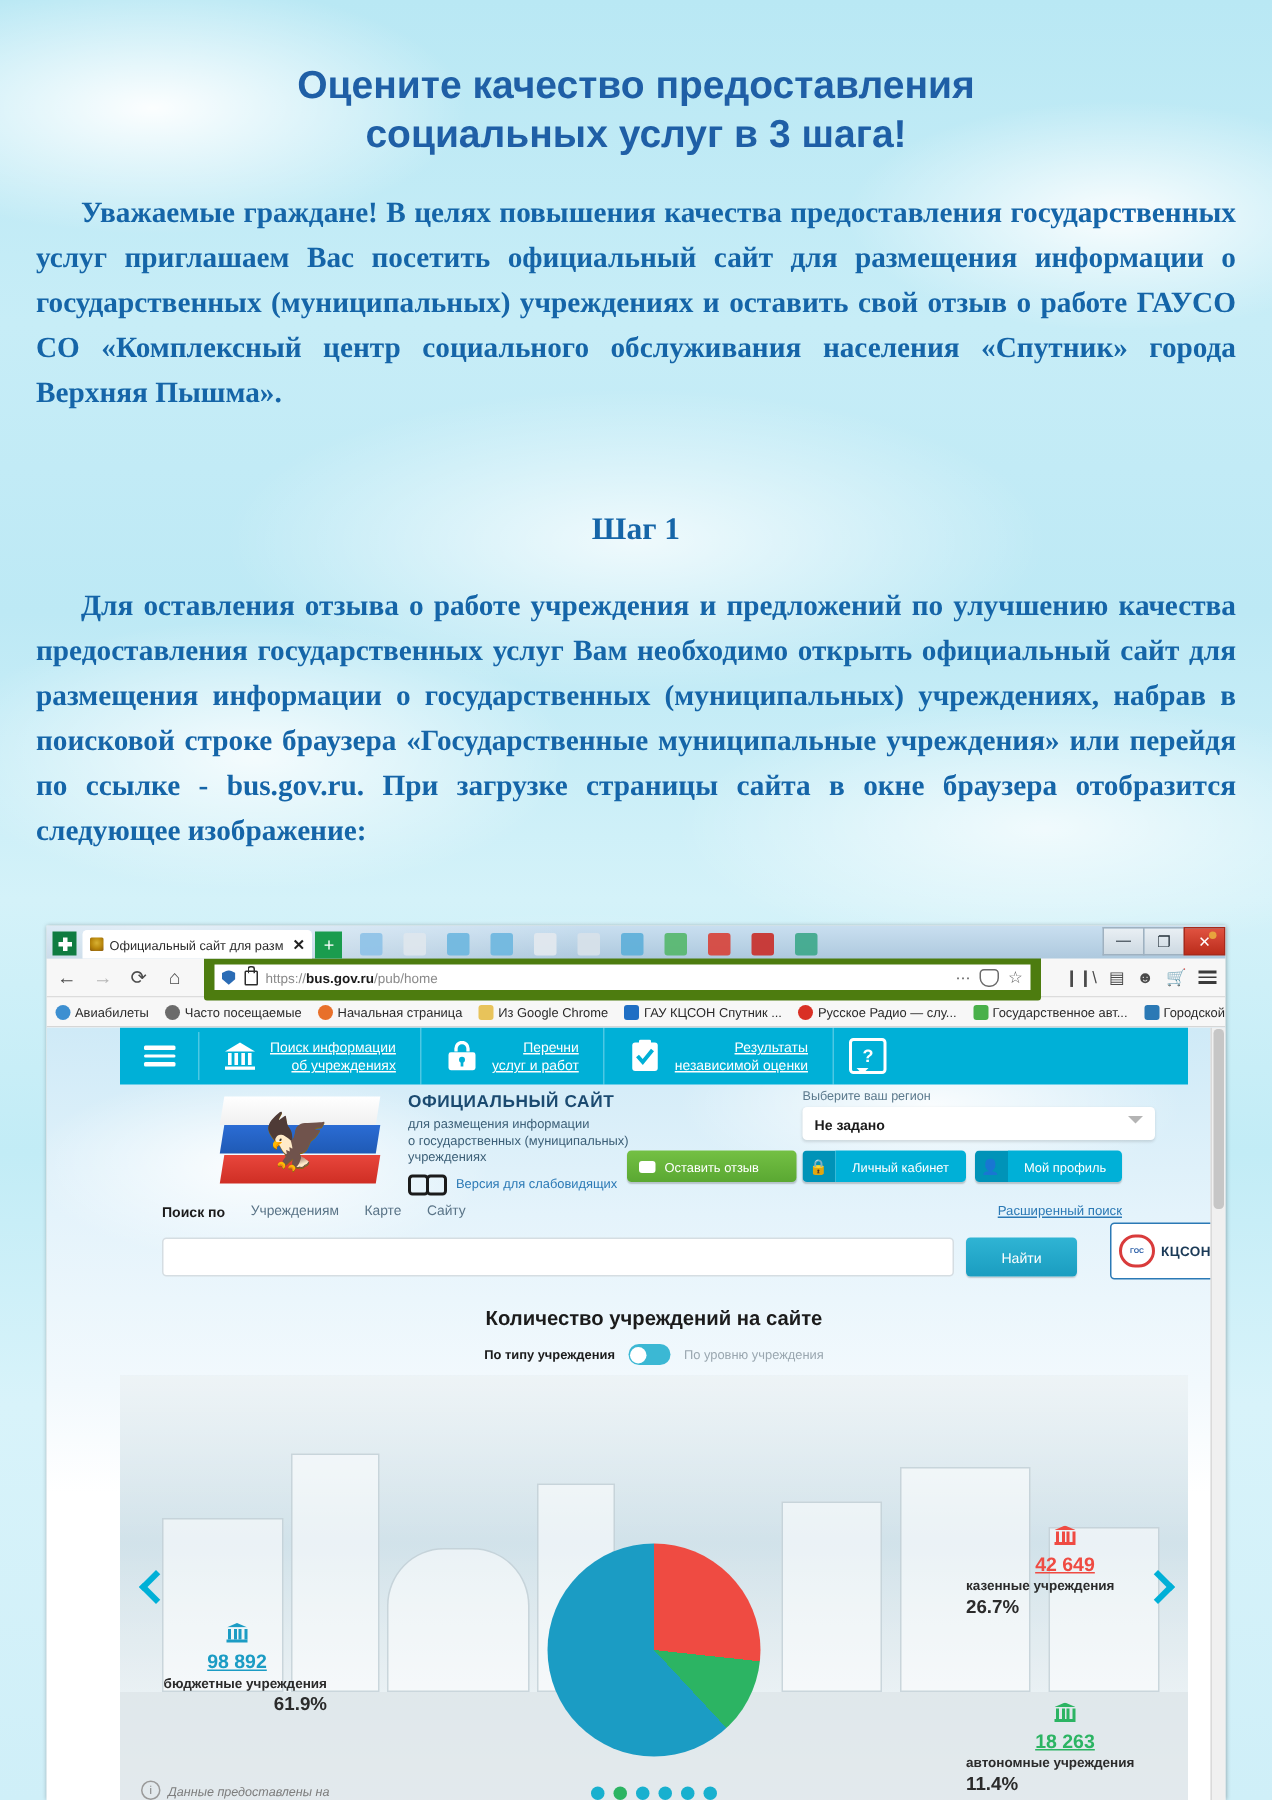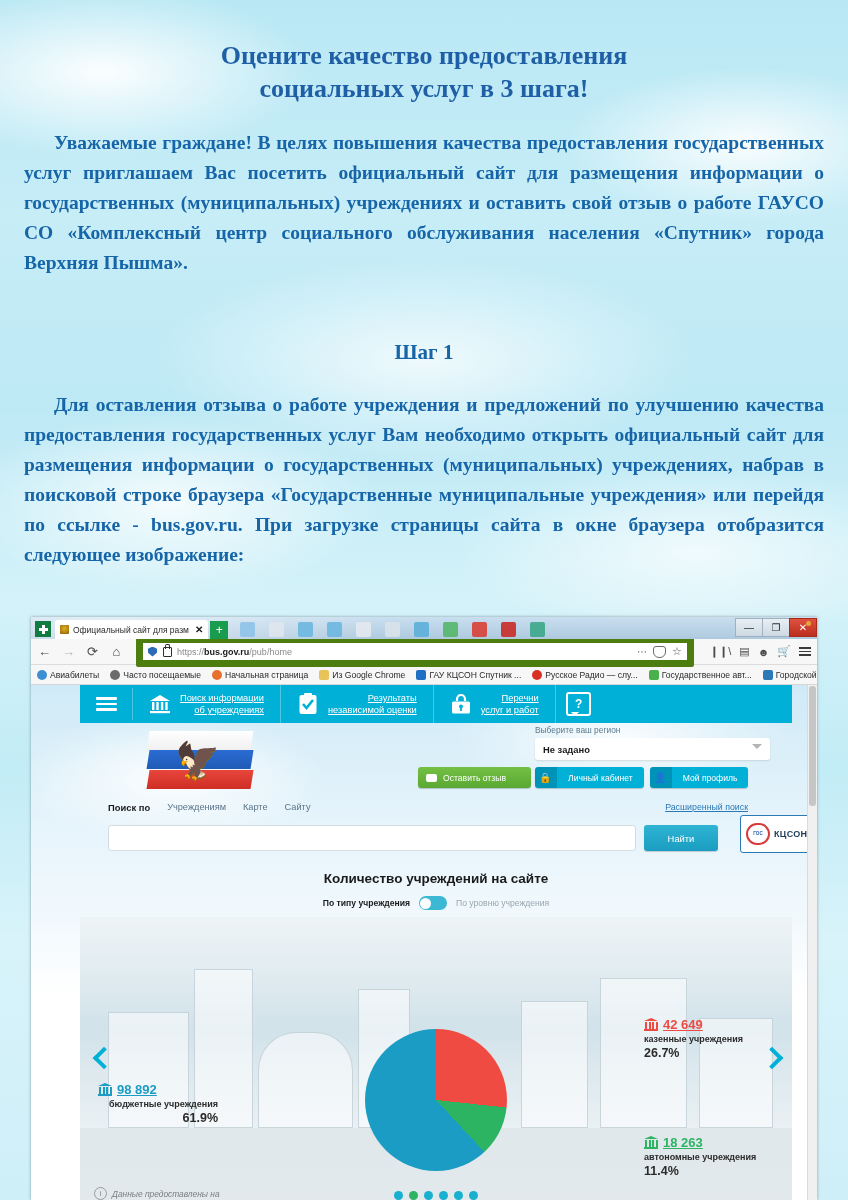--- a/index.html
+++ b/index.html
@@ -14,21 +14,21 @@
       radial-gradient(ellipse 340px 120px at 82% 46%, rgba(255,255,255,.7), rgba(255,255,255,0) 72%),
       radial-gradient(ellipse 420px 150px at 45% 60%, rgba(255,255,255,.55), rgba(255,255,255,0) 75%),
       linear-gradient(180deg,#b9e8f4 0%,#c7edf7 18%,#bde9f5 34%,#d4f2f9 50%,#c2ecf6 64%,#d8f3fa 78%,#cfeff8 100%);
   }
   .poster{position:absolute;left:0;top:0;width:848px;height:1200px;}
 
   
   .title{
     position:absolute;left:0;top:40px;width:848px;text-align:center;
     color:#1f5fa6;font-weight:bold;font-size:26px;line-height:1.25;
-    font-family:Liberation Serif, serif;
+    font-family:Liberation Sans, sans-serif;
   }
   .para{
     position:absolute;color:#1565a8;font-weight:bold;font-size:19.5px;
     line-height:30px;text-align:justify;text-justify:inter-word;
     font-family:"Liberation Serif",serif;
   }
   .para.p1{left:24px;top:128px;width:800px;text-indent:30px;}
   .step{
     position:absolute;left:0;top:340px;width:848px;text-align:center;
     color:#1565a8;font-weight:bold;font-size:21px;
@@ -229,21 +229,21 @@
 
   .donut-wrap{position:absolute;left:50%;top:112px;transform:translateX(-50%);width:142px;height:142px;}
   .donut{width:142px;height:142px;border-radius:50%;}
   .donut-hole{position:absolute;left:50%;top:50%;transform:translate(-50%,-50%);
     width:82px;height:82px;border-radius:50%;background:#fff;display:flex;flex-direction:column;
     align-items:center;justify-content:center;font-family:"Liberation Sans",sans-serif;}
   .hole-lbl{font-size:9px;color:#2b2b2b;line-height:11px;text-align:center;font-weight:bold;}
   .hole-val{font-size:15px;font-weight:bold;color:#111;border-bottom:1.5px solid #111;line-height:17px;margin-top:1px;}
 
   .stat-cb{position:absolute;font-family:"Liberation Sans",sans-serif;}
-  .cb-head{display:flex;align-items:center;gap:5px;}
+  .cb-head{display:flex;align-items:center;gap:5px;flex-direction:column;}
   .cb-num{font-size:13px;font-weight:bold;text-decoration:underline;}
   .cb-sub{font-size:9px;color:#2b2b2b;line-height:11.5px;margin-top:2px;font-weight:bold;}
   .cb-pct{font-size:12.5px;font-weight:bold;color:#2b2b2b;}
   .bankico{width:14px;height:13px;position:relative;flex:0 0 auto;}
   .bankico i{position:absolute;bottom:2px;width:2px;height:7px;background:currentColor;}
   .bankico i:nth-child(1){left:1px}.bankico i:nth-child(2){left:4.5px}
   .bankico i:nth-child(3){left:8px}.bankico i:nth-child(4){left:11.5px}
   .bankico::before{content:"";position:absolute;top:0;left:0;width:14px;height:3px;background:currentColor;
     clip-path:polygon(50% 0,100% 100%,0 100%);}
   .bankico::after{content:"";position:absolute;bottom:0;left:0;width:14px;height:2px;background:currentColor;}
@@ -400,56 +400,68 @@
                 <rect x="1" y="17" width="20" height="2.2" fill="#fff"></rect>
               </svg>
           </span>
           <span class="sn-txt">
             <u>Поиск информации</u><br><u>об учреждениях</u>
           </span>
         </div>
 
         <div class="sn-item">
           <span class="sn-ico">
-            <svg width="20" height="22" viewBox="0 0 20 22">
-                <rect x="1.5" y="2" width="17" height="19" rx="2" fill="#fff"></rect>
-                <rect x="6" y="0" width="8" height="4" rx="1" fill="#fff"></rect>
-                <polyline points="5,11 8.5,15 15,7" stroke="#00b0d7" stroke-width="2.6" fill="none"></polyline>
-              </svg>
-          </span>
-          <span class="sn-txt">
-            <u>Результаты</u><br><u>независимой оценки</u>
-          </span>
-        </div>
-
-        <div class="sn-item">
-          <span class="sn-ico">
             <svg width="22" height="21" viewBox="0 0 22 21">
                 <path d="M7 7V5a4 4 0 0 1 8 0v2" stroke="#fff" stroke-width="2.2" fill="none"></path>
                 <rect x="2" y="7.5" width="18" height="12" rx="1.6" fill="#fff"></rect>
                 <circle cx="11" cy="12.5" r="2" fill="#00b0d7"></circle>
                 <rect x="10.1" y="13" width="1.8" height="4" fill="#00b0d7"></rect>
               </svg>
           </span>
           <span class="sn-txt">
             <u>Перечни</u><br><u>услуг и работ</u>
           </span>
         </div>
 
+        <div class="sn-item">
+          <span class="sn-ico">
+            <svg width="20" height="22" viewBox="0 0 20 22">
+                <rect x="1.5" y="2" width="17" height="19" rx="2" fill="#fff"></rect>
+                <rect x="6" y="0" width="8" height="4" rx="1" fill="#fff"></rect>
+                <polyline points="5,11 8.5,15 15,7" stroke="#00b0d7" stroke-width="2.6" fill="none"></polyline>
+              </svg>
+          </span>
+          <span class="sn-txt">
+            <u>Результаты</u><br><u>независимой оценки</u>
+          </span>
+        </div>
+
         <div class="sn-help">
           <span class="help-box">?</span>
         </div>
       </div>
 
       <div class="hdr">
         <div class="flag">
           <span class="band b1"></span>
             <span class="band b2"></span>
             <span class="band b3"></span>
           <span class="emblem">🦅</span>
+        </div>
+        <div class="hdr-txt">
+          <div class="hdr-t1">ОФИЦИАЛЬНЫЙ САЙТ</div>
+          <div class="hdr-t2">
+            <span>для размещения информации</span><br>
+            <span>о государственных (муниципальных)</span><br>
+            <span>учреждениях</span>
+          </div>
+          <div class="lowvision">
+            <span class="glasses"></span>
+            <span class="lv-txt">Версия для слабовидящих</span>
+          </div>
         </div>
 
         <div class="greenbtn">
           <span class="bubble"></span>
           <span>Оставить отзыв</span>
         </div>
 
         <div class="region">
           <div class="region-lbl">Выберите ваш регион</div>
           <div class="region-sel">

